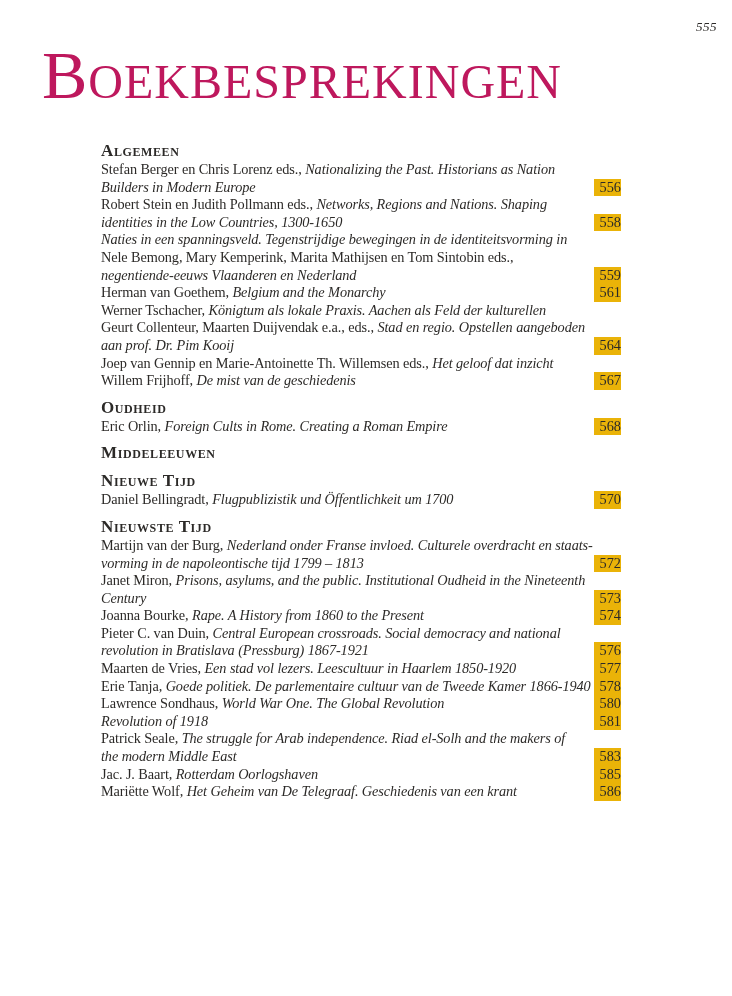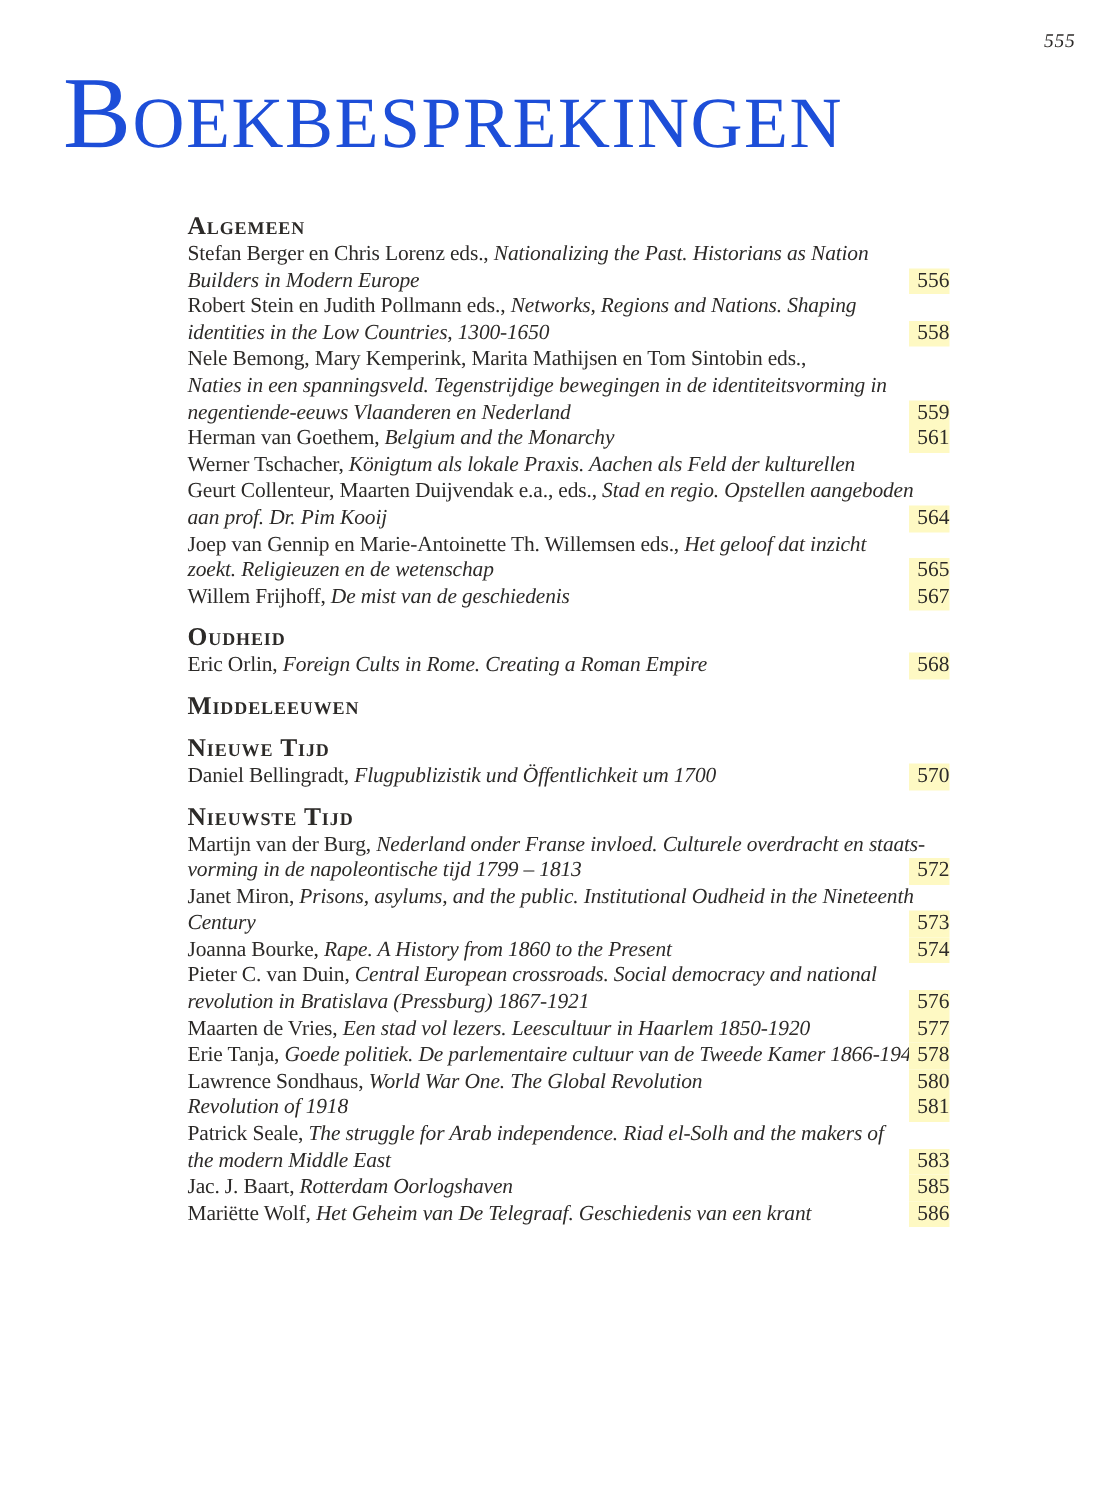--- a/index.html
+++ b/index.html
@@ -37,21 +37,20 @@
     white-space: nowrap;
   }
 
   .toc {
     position: absolute;
     left: 101px;
     top: 141px;
     width: 520px;
     font-size: 14.3px;
     letter-spacing: -0.1px;
-    margin-left: 24px;
   }
 
   .section + .section { margin-top: 8px; }
 
   .heading {
     font-variant: small-caps;
     font-weight: 700;
     font-size: 17px;
     line-height: 20px;
     letter-spacing: 0.6px;
@@ -61,63 +60,62 @@
     position: relative;
     line-height: 17.6px;
     white-space: nowrap;
   }
 
   .it { font-style: italic; }
   .ro { font-style: normal; }
 
   .pg {
     position: absolute;
-    right: 12px;
+    right: 0;
     top: 0;
     font-style: normal;
     letter-spacing: 0;
-    background: #fef9c3;
+    background: #eab308;
     padding-left: 6px;
   }
 </style>
 </head>
 <body>
 
 <div class="sheet" style="color: rgb(44, 42, 40); background: rgb(255, 255, 255); padding-left: 31px;">
   <span class="folio">555</span>
-  <div class="banner" style="color: #1d4ed8;">Boekbesprekingen</div>
+  <div class="banner" style="color: #be185d;">Boekbesprekingen</div>
   <div class="toc" id="toc">
       <section class="section">
         <div class="heading">Algemeen</div>
         <div class="entry">
           <div class="line"><span class="ro">Stefan Berger en Chris Lorenz eds., </span><span class="it">Nationalizing the Past. Historians as Nation</span></div>
           <div class="line"><span class="it">Builders in Modern Europe</span><span class="pg">556</span></div>
         </div>
         <div class="entry">
           <div class="line"><span class="ro">Robert Stein en Judith Pollmann eds., </span><span class="it">Networks, Regions and Nations. Shaping</span></div>
           <div class="line"><span class="it">identities in the Low Countries, 1300-1650</span><span class="pg">558</span></div>
         </div>
         <div class="entry">
+          <div class="line"><span class="it">Naties in een spanningsveld. Tegenstrijdige bewegingen in de identiteitsvorming in</span></div>
           <div class="line"><span class="ro">Nele Bemong, Mary Kemperink, Marita Mathijsen en Tom Sintobin eds.,</span></div>
-          <div class="line"><span class="it">Naties in een spanningsveld. Tegenstrijdige bewegingen in de identiteitsvorming in</span></div>
           <div class="line"><span class="it">negentiende-eeuws Vlaanderen en Nederland</span><span class="pg">559</span></div>
         </div>
         <div class="entry">
           <div class="line"><span class="ro">Herman van Goethem, </span><span class="it">Belgium and the Monarchy</span><span class="pg">561</span></div>
         </div>
         <div class="entry">
           <div class="line"><span class="ro">Werner Tschacher, </span><span class="it">Königtum als lokale Praxis. Aachen als Feld der kulturellen</span></div>
         </div>
         <div class="entry">
           <div class="line"><span class="ro">Geurt Collenteur, Maarten Duijvendak e.a., eds., </span><span class="it">Stad en regio. Opstellen aangeboden</span></div>
           <div class="line"><span class="it">aan prof. Dr. Pim Kooij</span><span class="pg">564</span></div>
         </div>
         <div class="entry">
           <div class="line"><span class="ro">Joep van Gennip en Marie-Antoinette Th. Willemsen eds., </span><span class="it">Het geloof dat inzicht</span></div>
-          <div class="line"><span class="it">zoekt. Religieuzen en de wetenschap</span><span class="pg">565</span></div>
         </div>
         <div class="entry">
           <div class="line"><span class="ro">Willem Frijhoff, </span><span class="it">De mist van de geschiedenis</span><span class="pg">567</span></div>
         </div>
       </section>
       <section class="section">
         <div class="heading">Oudheid</div>
         <div class="entry">
           <div class="line"><span class="ro">Eric Orlin, </span><span class="it">Foreign Cults in Rome. Creating a Roman Empire</span><span class="pg">568</span></div>
         </div>

